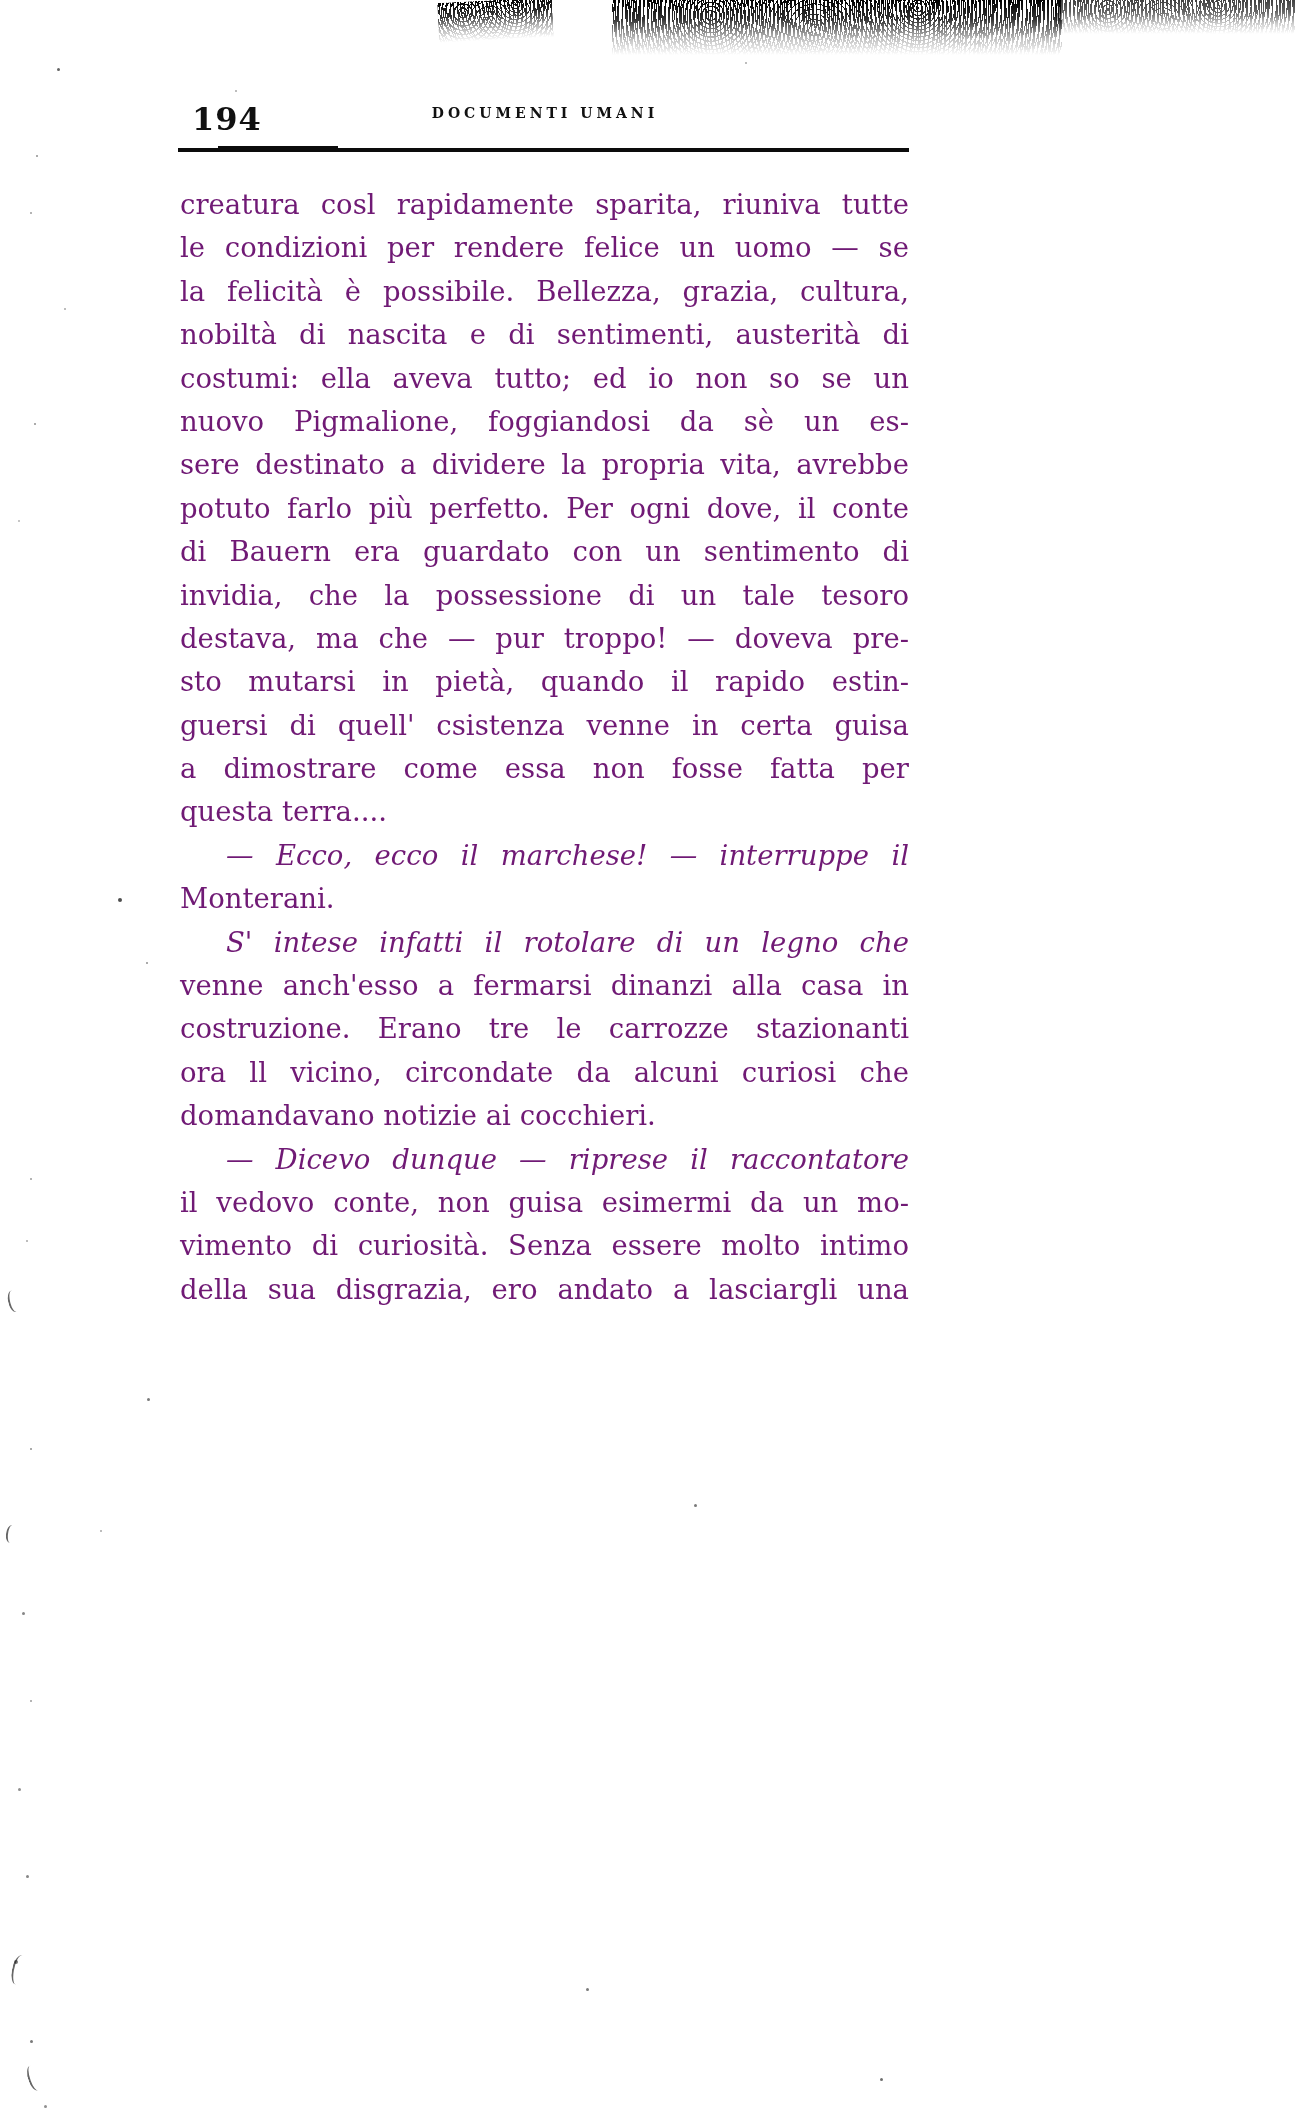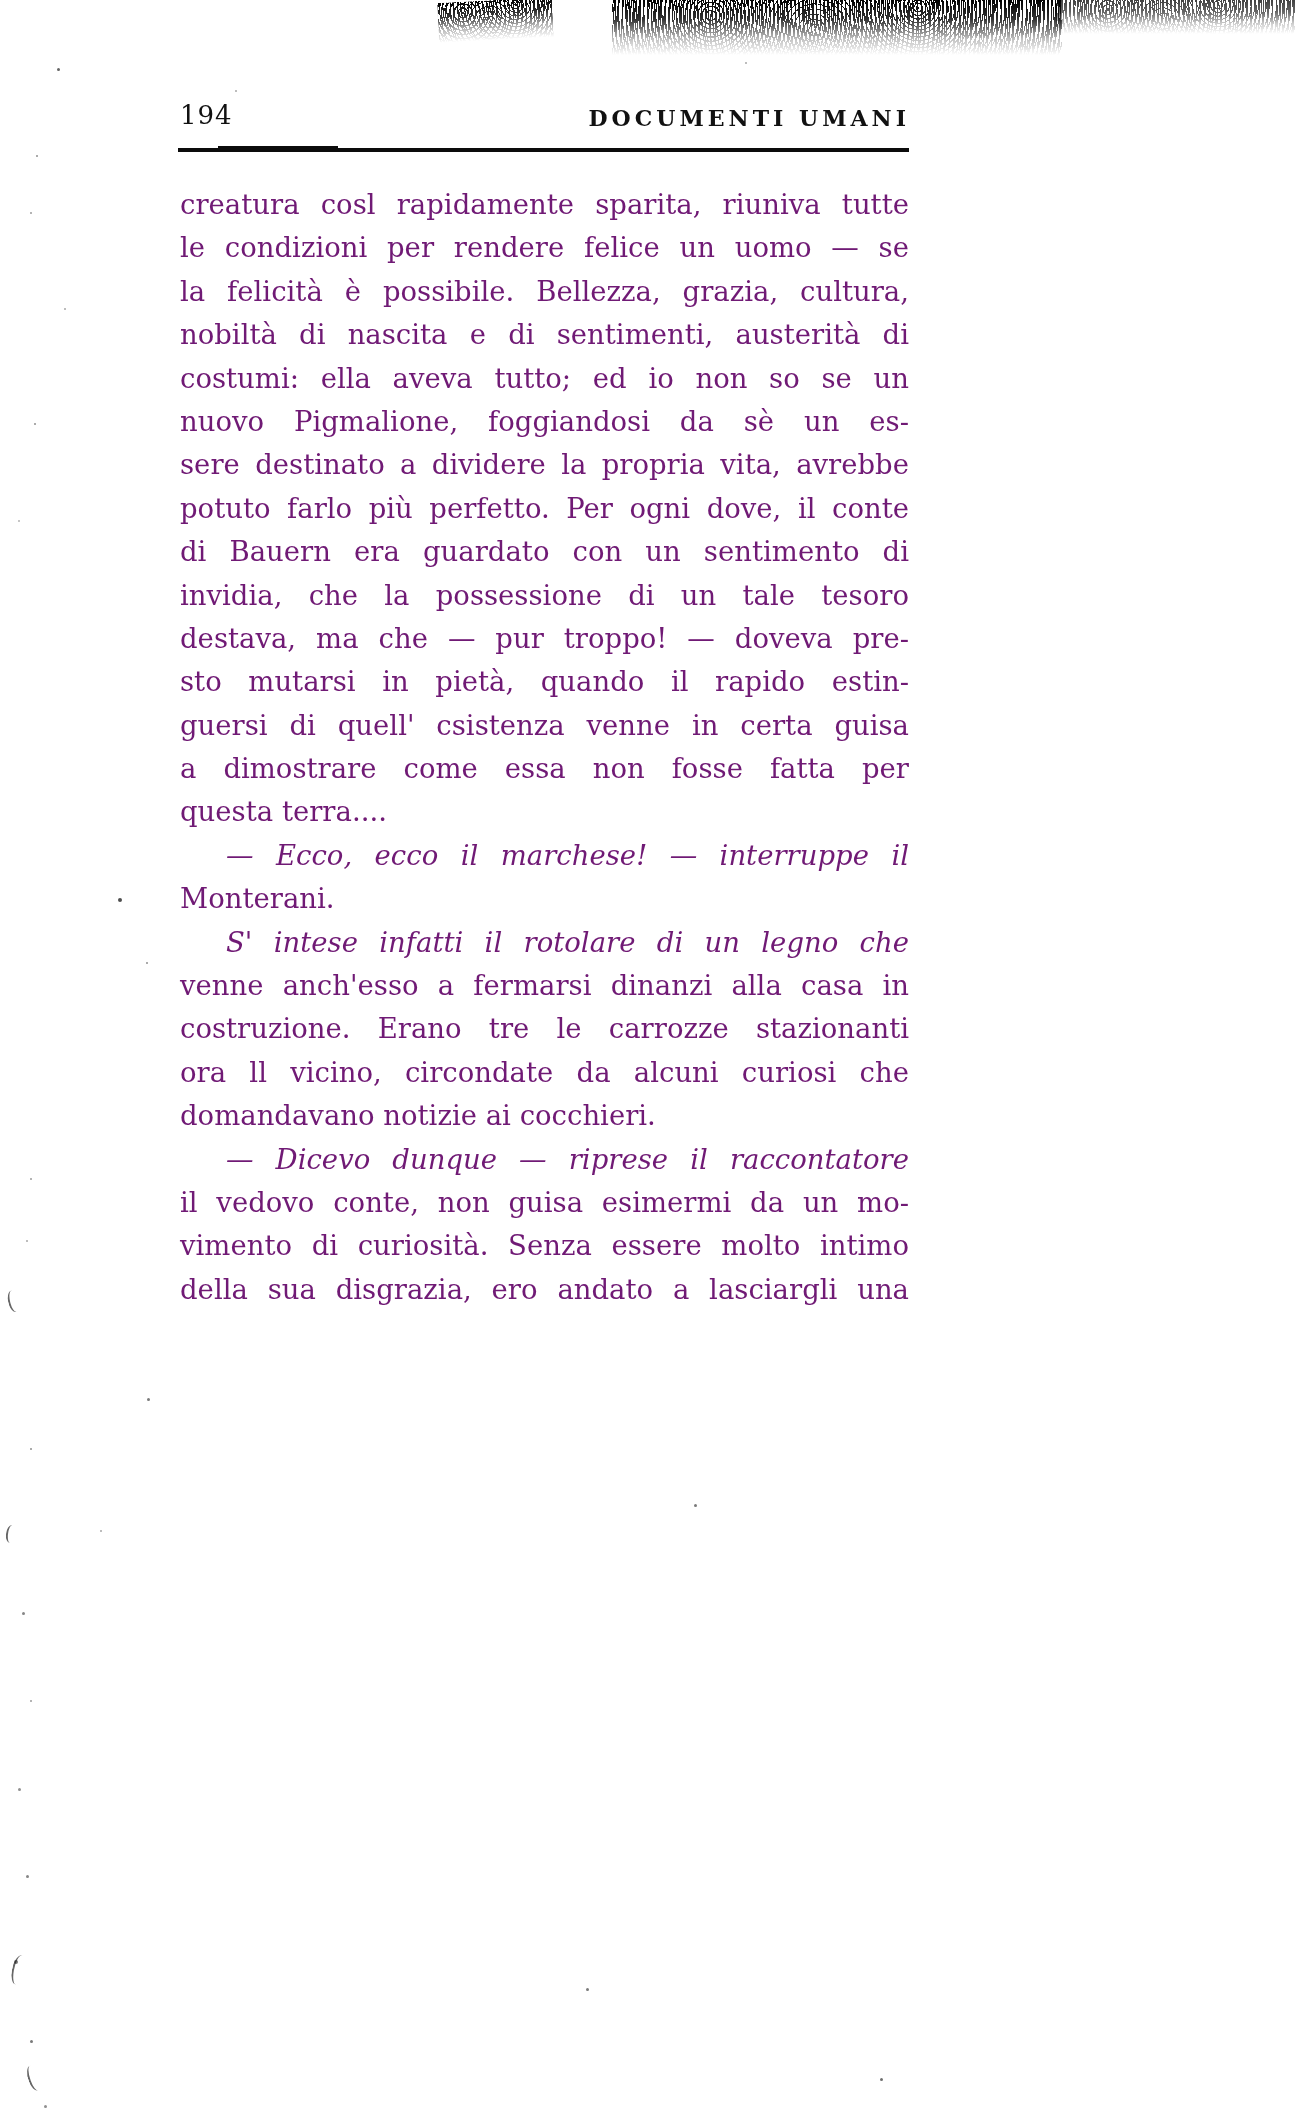--- a/index.html
+++ b/index.html
@@ -10,27 +10,27 @@
     margin: 0 auto;
     background: #ffffff;
     overflow: hidden;
     font-family: "DejaVu Serif", "Liberation Serif", serif;
     color: #111;
   }
 
   
   .header { position:absolute; top:100px; left:180px; width:730px; height:36px; }
   .page-number {
-    position:absolute; left:0; top:0;
-    font-size:26px; font-weight:400; letter-spacing:1px;
+    position:absolute; left:12px; top:0;
+    font-size:32px; font-weight:700; letter-spacing:1px;
   }
   .running-title {
     position:absolute; left:0; right:0; top:5px;
-    text-align:right;
-    font-size:22px; font-weight:700; letter-spacing:4px;
+    text-align:center;
+    font-size:14px; font-weight:700; letter-spacing:4px;
   }
   .header-rule {
     position:absolute; top:148px; left:178px; width:731px; height:4px;
     background:#0c0c0c;
   }
   .header-rule:after {
     content:""; position:absolute; left:40px; top:-2px; width:120px; height:2px; background:#0c0c0c;
   }
 
   

